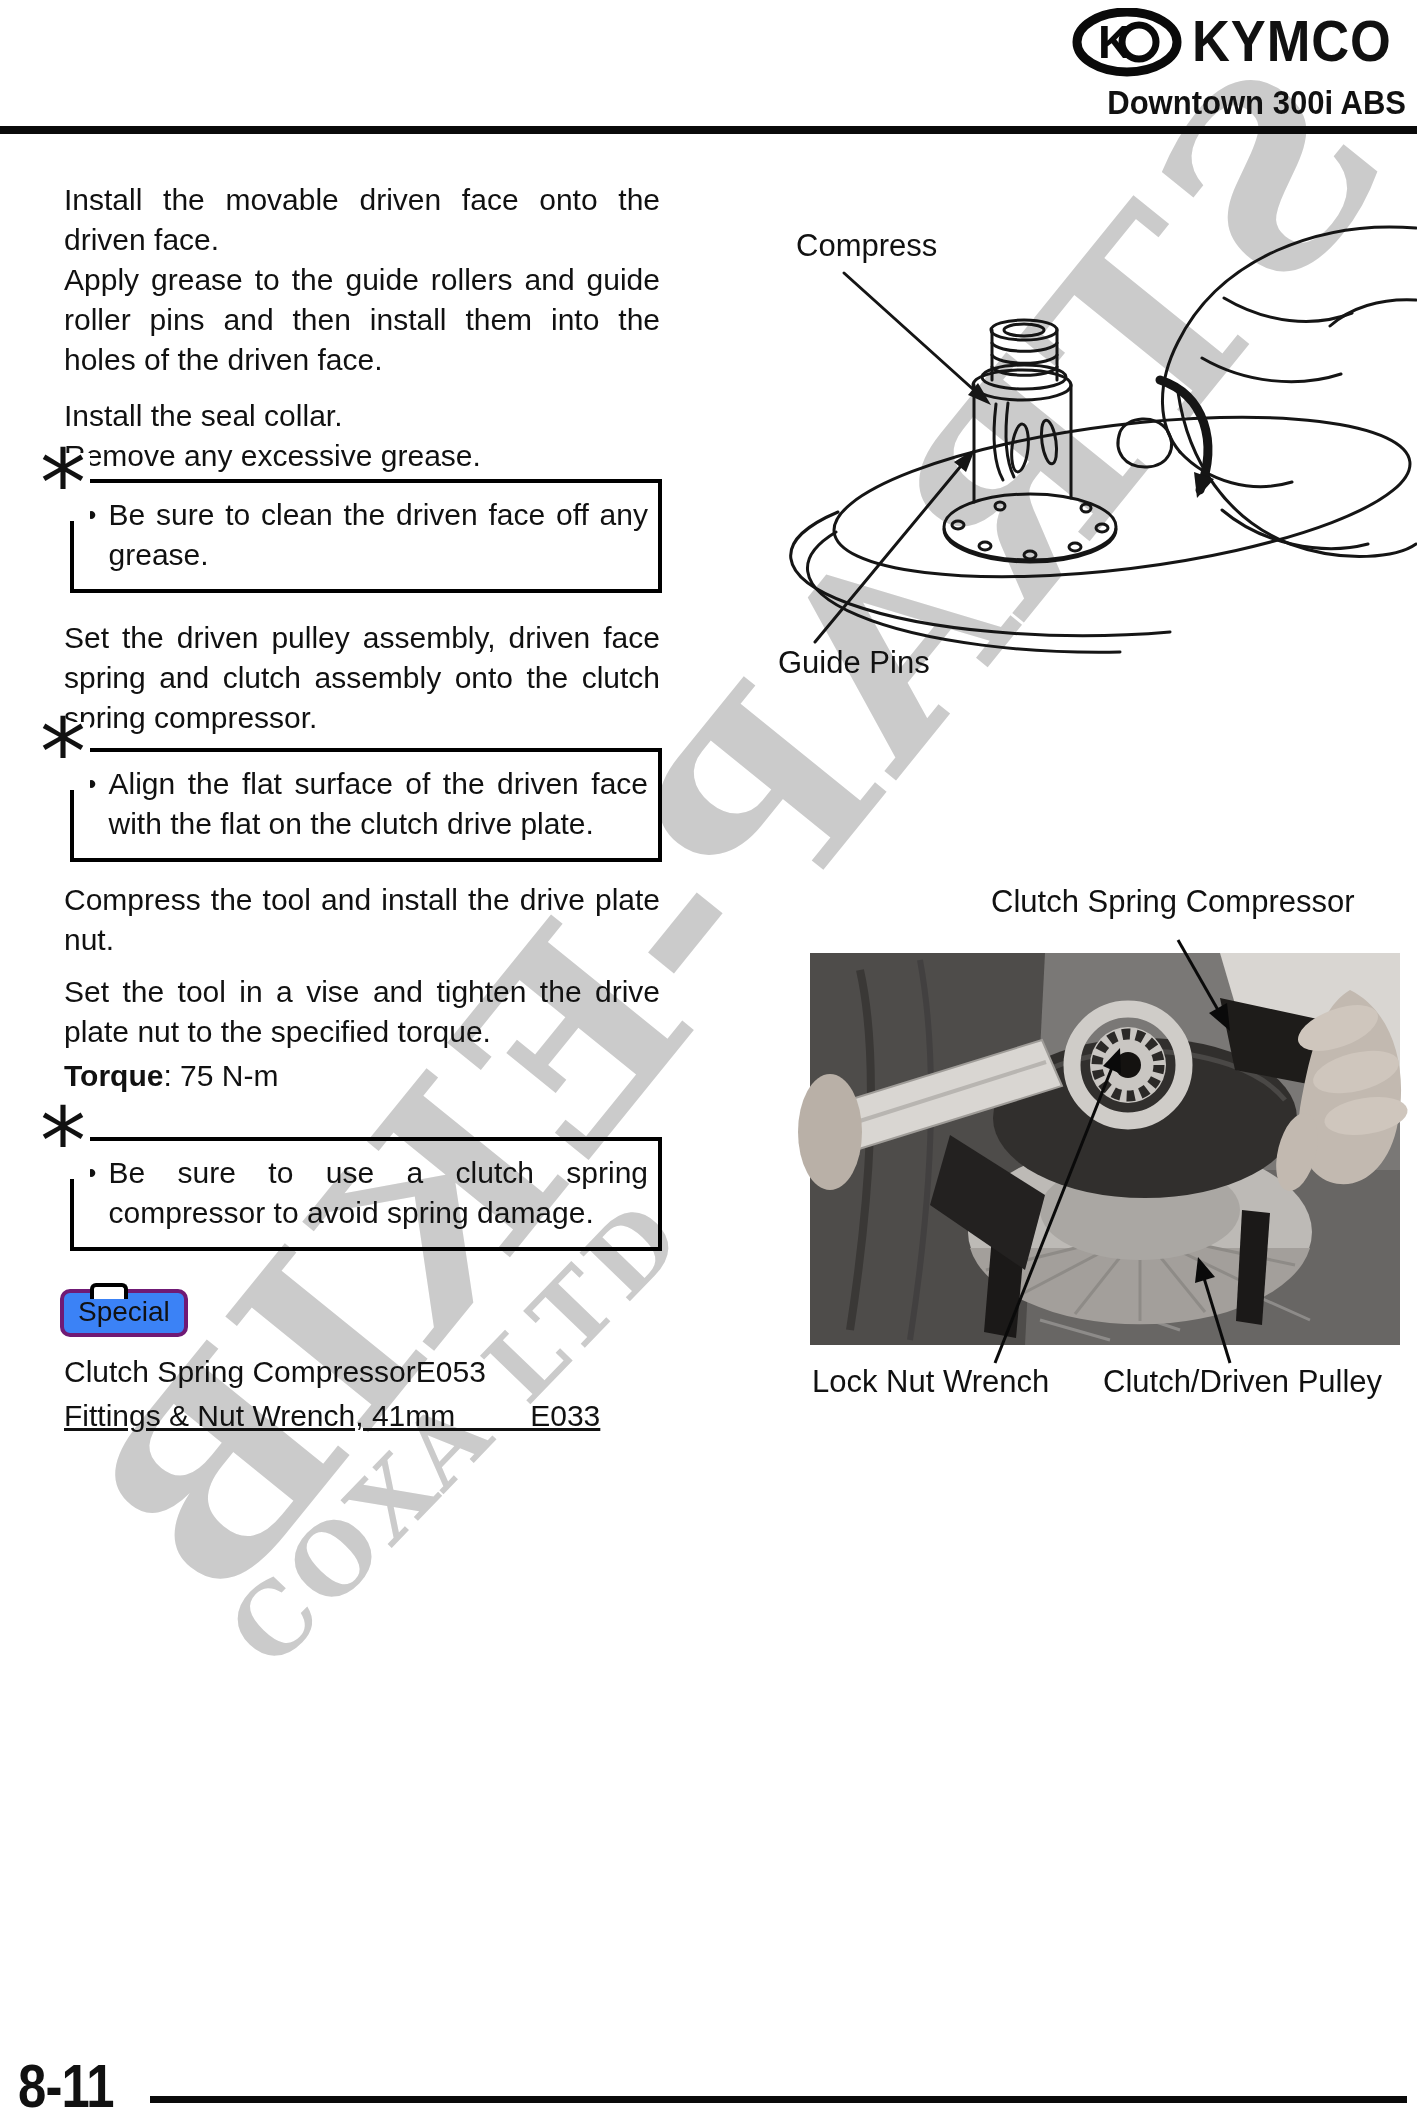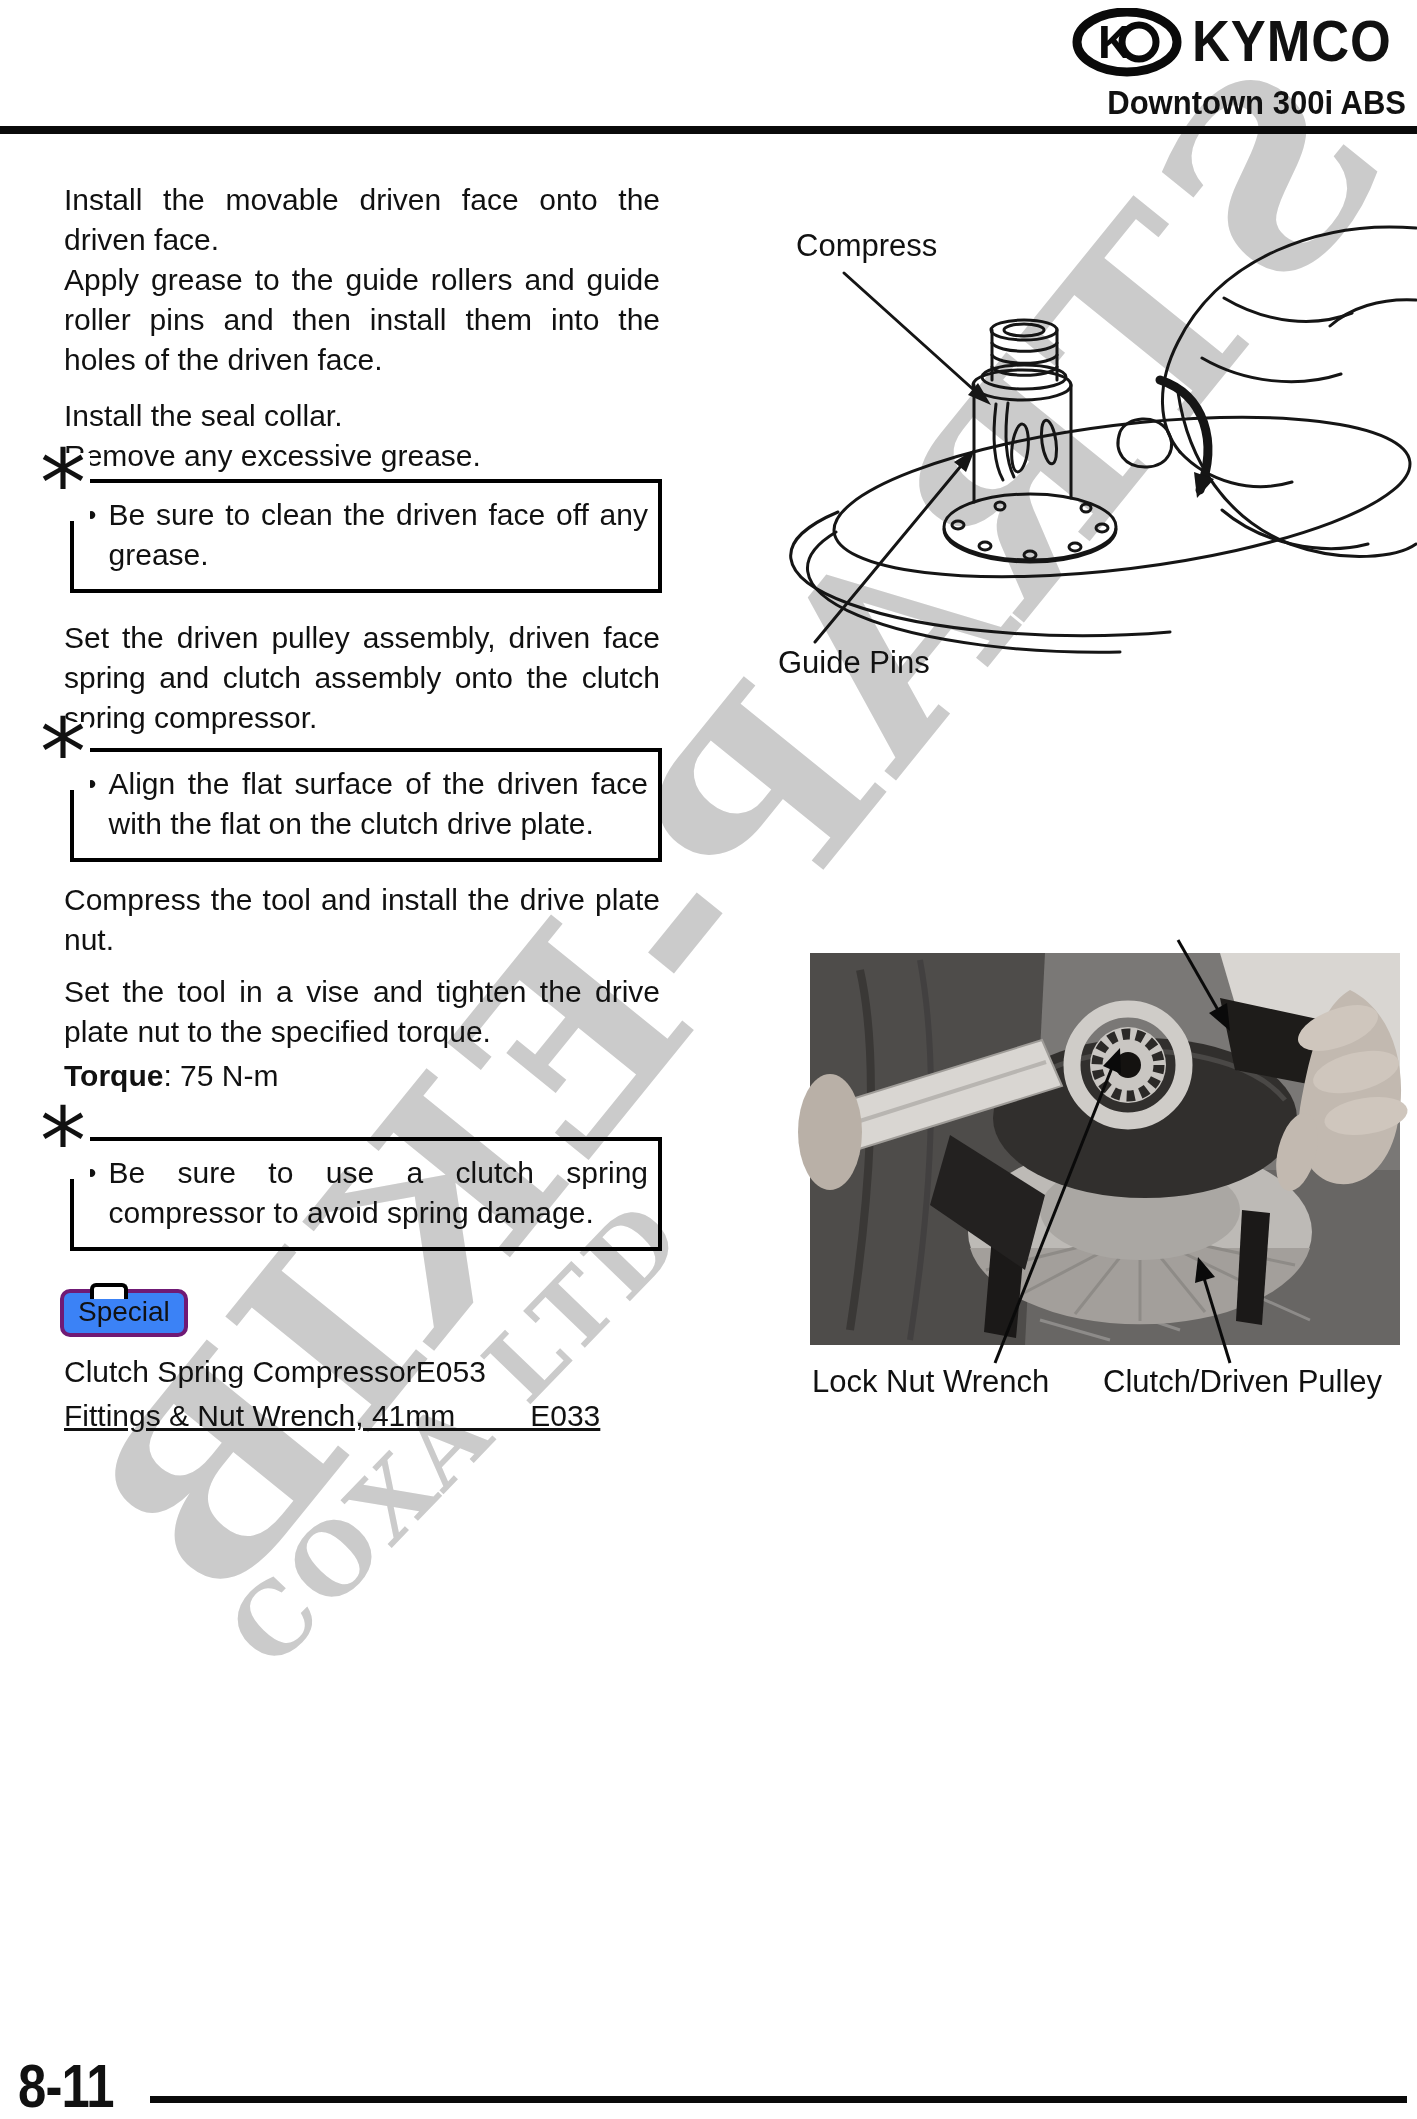--- a/index.html
+++ b/index.html
@@ -213,19 +213,20 @@
         <line x1="205" y1="483" x2="327" y2="175"></line>
         <line x1="440" y1="483" x2="410" y2="385"></line>
       </g>
       <g fill="#0a0a0a" stroke="none">
         <polygon points="440,151 419,133 437,123"></polygon>
         <polygon points="330,168 331,194 313,186"></polygon>
         <polygon points="408,377 425,397 405,403"></polygon>
       </g>
     </svg>
   </div>
+  <div class="figlabel z2" style="left:991px;top:884px;">Clutch Spring Compressor</div>
   <div class="figlabel z2" style="left:812px;top:1364px;">Lock Nut Wrench</div>
   <div class="figlabel z2" style="left:1096px;top:1364px;margin-left:7px;">Clutch/Driven Pulley</div>
 
   <div class="abs z2 pagenum" style="left:18px;top:2050px;">8-11</div>
   <div class="frule z2"></div>
 
 </div>
 
 </body></html>

